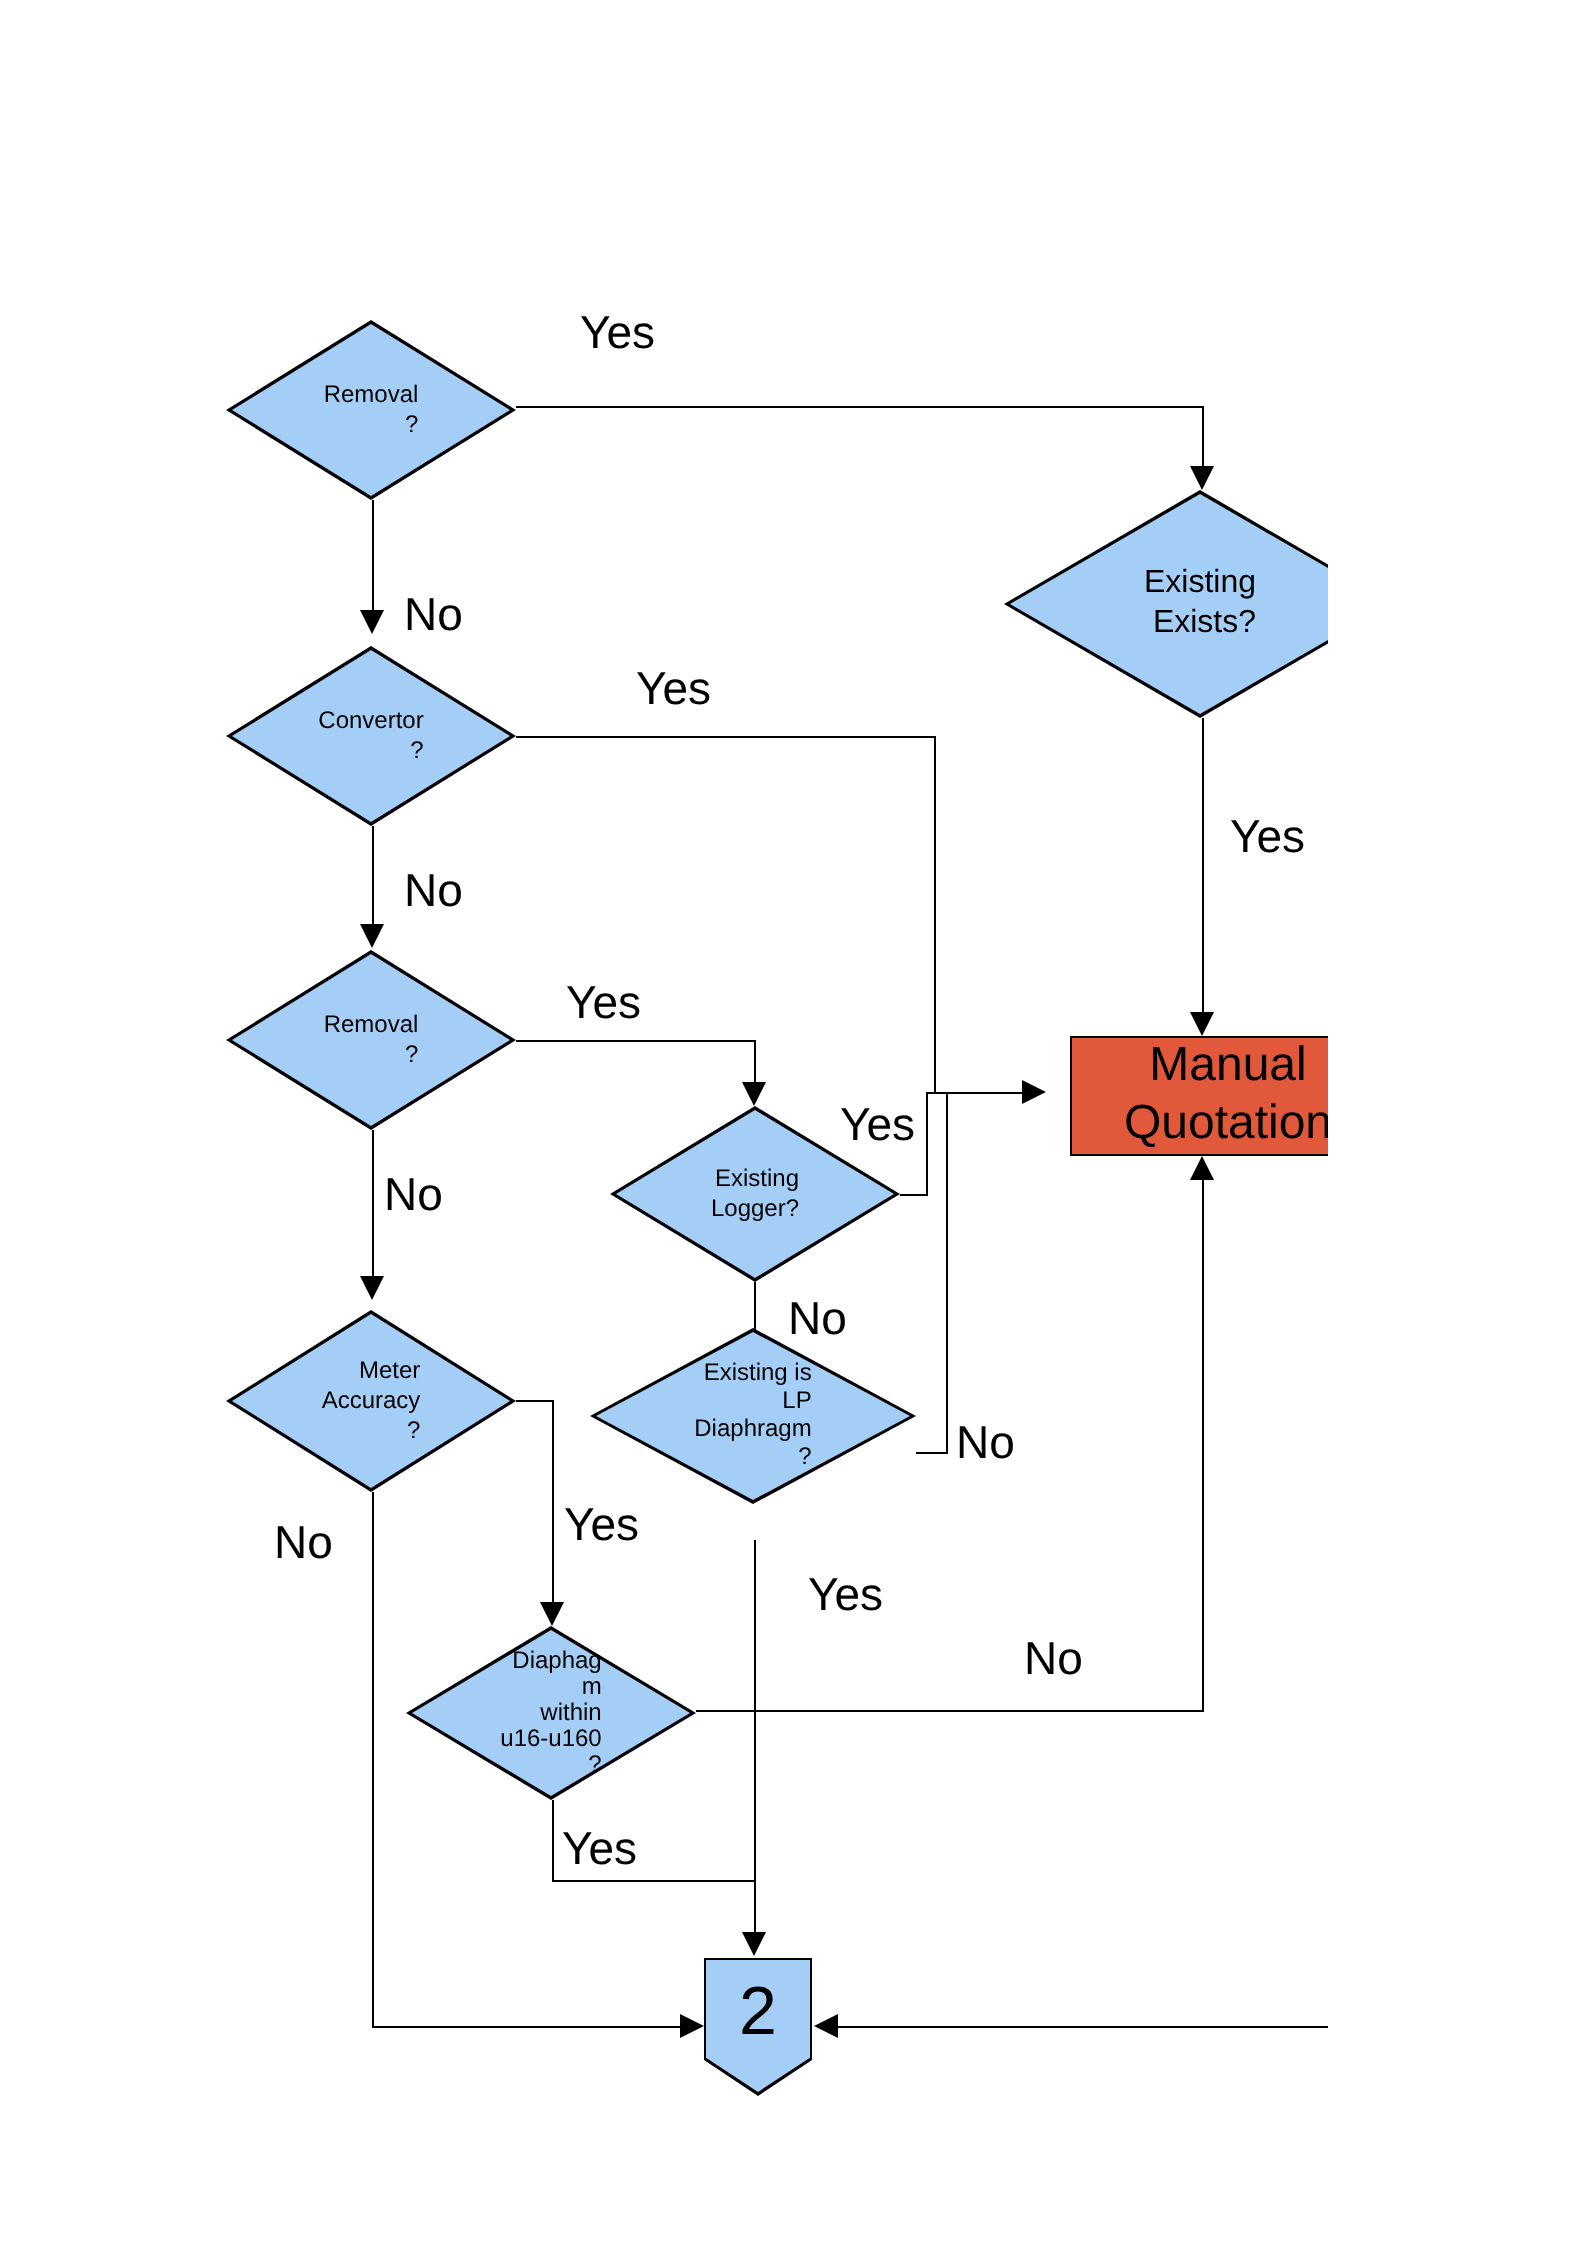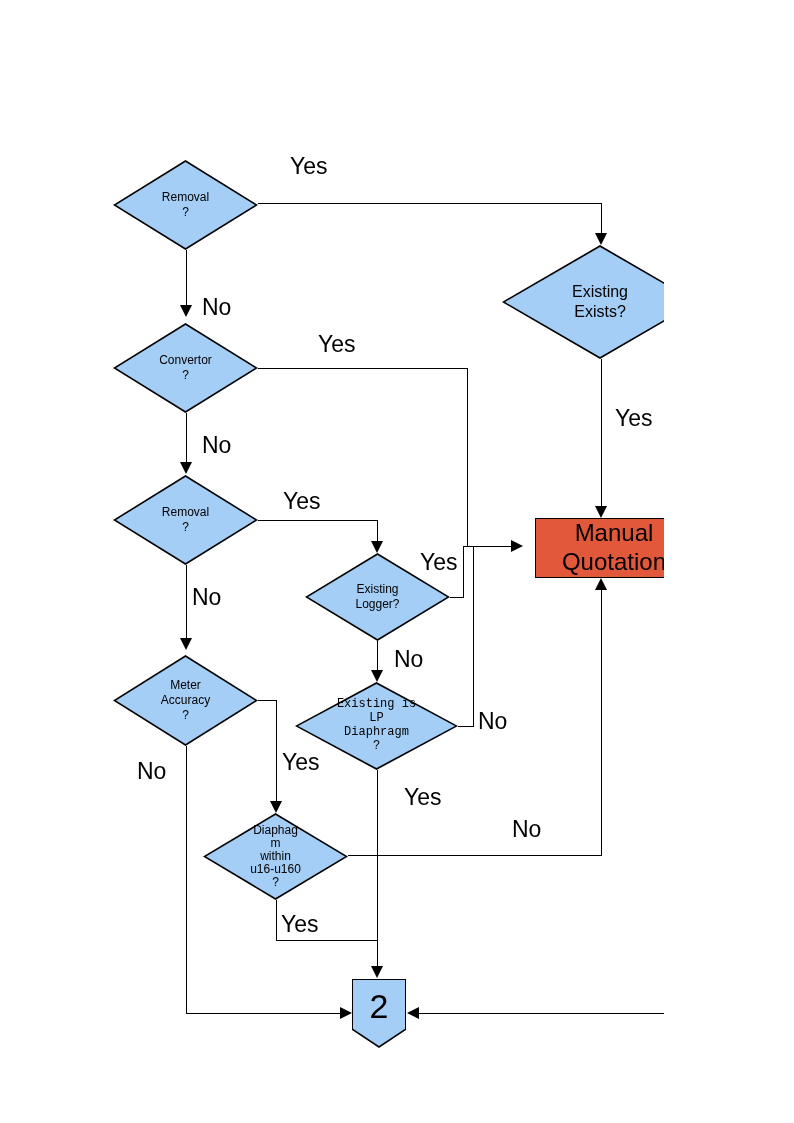--- a/index.html
+++ b/index.html
@@ -7,21 +7,21 @@
     position:relative;width:664px;height:1123px;background:#fff;
     font-family:"Liberation Sans",sans-serif;color:#000;overflow:hidden;
   }
   
   .diamond{position:absolute;}
   .diamond .shape-border{position:absolute;inset:0;background:var(--node-border,#000);
     clip-path:polygon(50% 0,100% 50%,50% 100%,0 50%);}
   .diamond .shape-fill{position:absolute;top:2px;bottom:2px;left:3px;right:3px;
     background:var(--node-fill,#a5cef7);clip-path:polygon(50% 0,100% 50%,50% 100%,0 50%);}
   .node-label{position:absolute;inset:0;display:flex;align-items:center;justify-content:center;
-    text-align:center;white-space:pre-line;font-size:12px;line-height:1.25;}
+    text-align:right;white-space:pre-line;font-size:12px;line-height:1.25;}
   .rect-node{position:absolute;background:var(--highlight-fill,#e2583b);
     border:1px solid var(--node-border,#000);display:flex;align-items:center;justify-content:center;
     text-align:center;white-space:pre-line;font-size:24px;line-height:1.2;margin-left:11px;}
   .pentagon{position:absolute;}
   .pentagon .shape-border{position:absolute;inset:0;background:var(--node-border,#000);
     clip-path:polygon(0 0,100% 0,100% 74%,50% 100%,0 74%);}
   .pentagon .shape-fill{position:absolute;top:1px;bottom:2px;left:1px;right:1px;
     background:var(--node-fill,#a5cef7);clip-path:polygon(0 0,100% 0,100% 74%,50% 100%,0 74%);}
   .pentagon .node-label{font-size:34px;padding-bottom:14px;}
   
@@ -187,21 +187,21 @@
   </div>
 
   <div class="diamond" style="left:113px;top:655px;width:145px;height:91px;">
     <div class="shape-border"></div>
     <div class="shape-fill"></div>
     <div class="node-label">Meter
 Accuracy
 ?</div>
   </div>
 
-  <div class="diamond" style="left:295px;top:682px;width:163px;height:88px;font-family:Liberation Mono, monospace;">
+  <div class="diamond" style="left:295px;top:664px;width:163px;height:88px;">
     <div class="shape-border"></div>
     <div class="shape-fill"></div>
     <div class="node-label" style="line-height:1.15;">Existing is
 LP
 Diaphragm
 ?</div>
   </div>
 
   <div class="diamond" style="left:203px;top:813px;width:145px;height:87px;">
     <div class="shape-border"></div>

